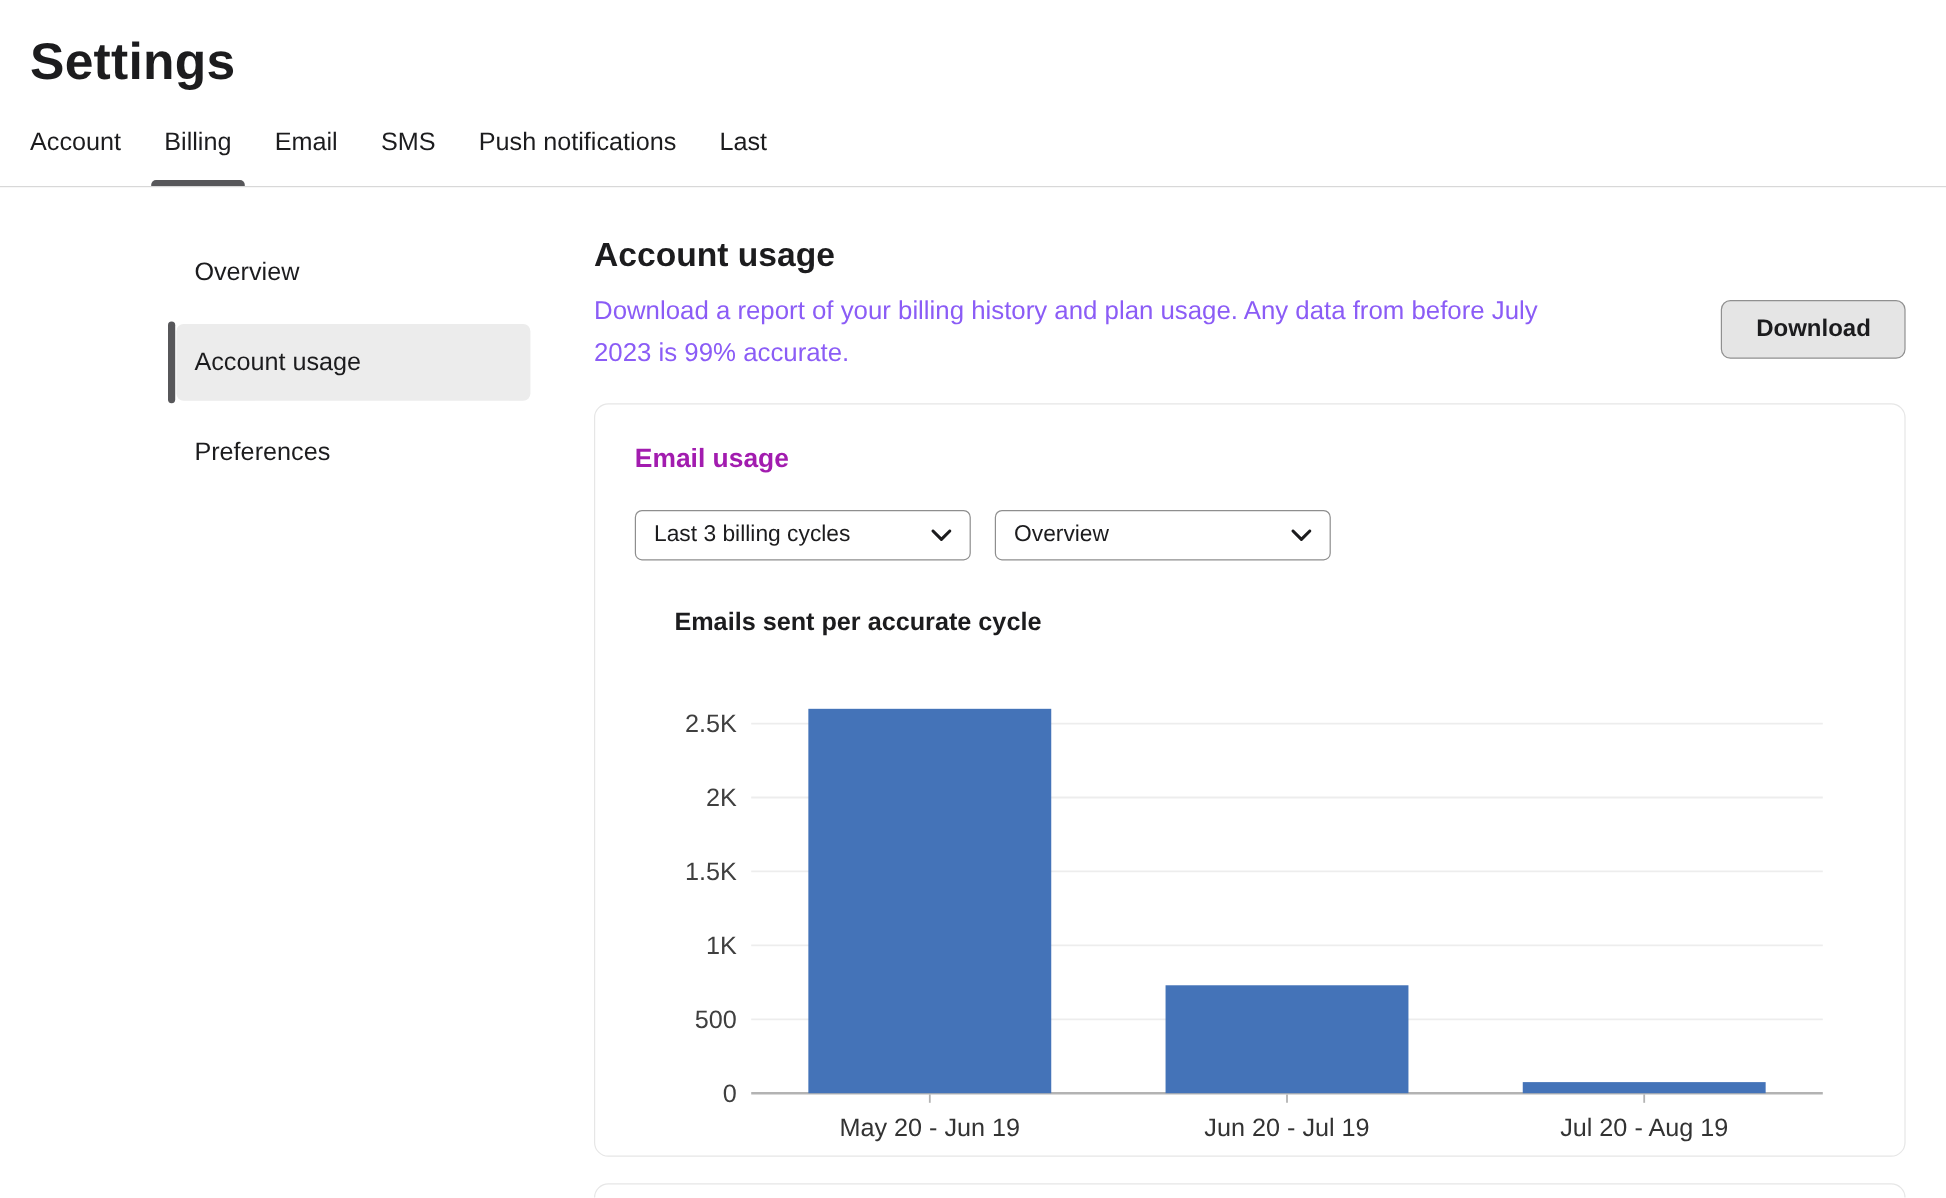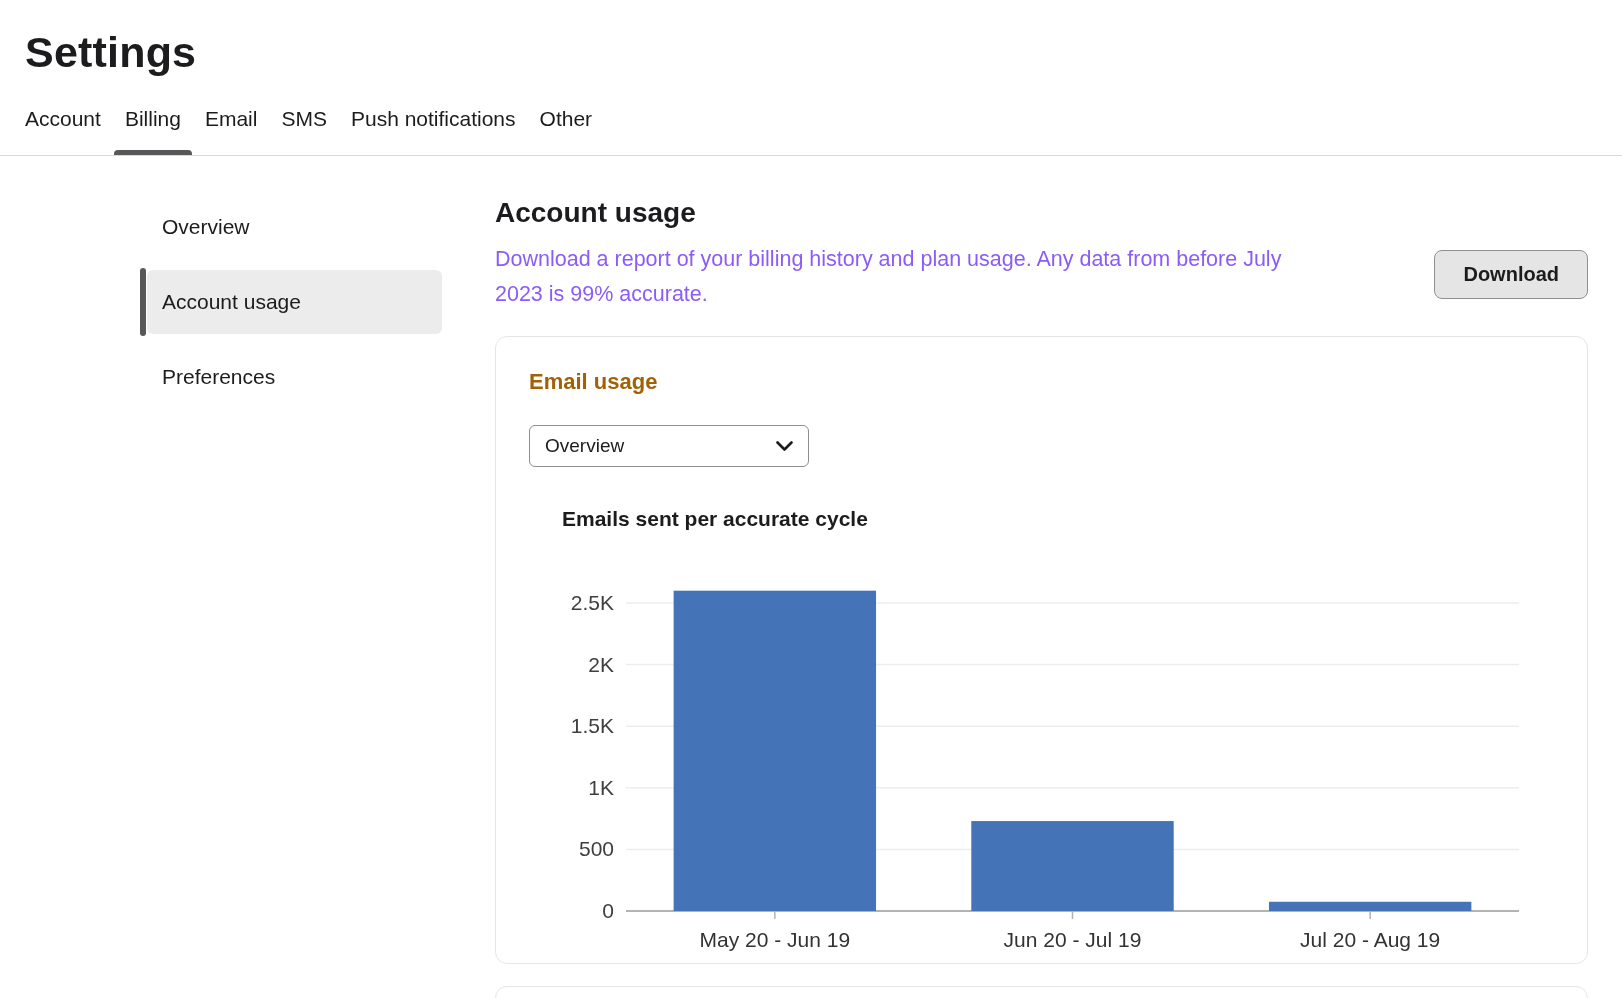--- a/index.html
+++ b/index.html
@@ -2,21 +2,21 @@
 <html><head>
 <meta charset="utf-8">
 <style>
   * { margin:0; padding:0; box-sizing:border-box; }
   html,body { width:1622px; height:998px; overflow:hidden; background:#fff;
     font-family:"Liberation Sans","DejaVu Sans",sans-serif; color:#1c1c1e; }
 
   
   .page-header { padding:28px 0 0 25px; }
   .page-title { font-size:43px; font-weight:700; letter-spacing:.2px; }
-  .tabs { display:flex; gap:24px; margin-top:30px; padding-bottom:0; position:relative; }
+  .tabs { display:flex; gap:36px; margin-top:30px; padding-bottom:0; position:relative; }
   .tab { font-size:21px; padding-bottom:24px; position:relative; cursor:pointer; white-space:nowrap; }
   .tab.active { font-weight:400; }
   .tab.active::after { content:""; position:absolute; left:-11px; right:-11px; bottom:0;
     height:5px; background:#57575a; border-radius:4px 4px 0 0; }
   .header-divider { height:1px; background:#d8d8d8; width:1622px; margin-left:-25px; }
 
   
   .content { display:flex; align-items:flex-start; }
   .sidebar { width:495px; padding:39px 53px 0 147px; flex:none; }
   .side-item { position:relative; padding:20px 10px 20px 15px; font-size:21px;
@@ -29,21 +29,21 @@
   .main-header { display:flex; justify-content:space-between; align-items:flex-start; }
   .section-title { font-size:28px; font-weight:700; }
   .section-desc { font-size:21.5px; line-height:35px; margin-top:13px; max-width:830px; color:#8b5cf6; }
   .download-btn { margin-top:53px; background:#e5e5e5; border:1px solid #909090; border-radius:8px;
     padding:12px 28px; font-size:20px; font-weight:600; color:#1c1c1e; cursor:pointer;
     font-family:inherit; flex:none; }
 
   
   .card { border:1px solid #e6e6e6; border-radius:12px; margin-top:24px; padding:32px 33px 8px 33px;
     background:#fff; }
-  .card-title { font-size:22px; font-weight:700; color:#a16207; margin-bottom:30px; }
+  .card-title { font-size:22px; font-weight:700; color:#a21caf; margin-bottom:30px; }
   .filters { display:flex; gap:20px; margin-bottom:40px; }
   .select { width:280px; height:42px; border:1px solid #8e8e8e; border-radius:6px;
     display:flex; align-items:center; justify-content:space-between; padding:0 15px;
     font-size:19px; cursor:pointer; background:#fff; }
   .select .chev { flex:none; margin-left:10px; display:flex; }
 
   .chart-block { margin-left:33px; }
   .chart-title { font-size:21px; font-weight:700; margin-bottom:12px; }
   .chart-svg { display:block; }
 
@@ -53,21 +53,21 @@
 <body>
 
 <div class="page-header">
   <div class="page-title">Settings</div>
   <nav class="tabs">
     <div class="tab">Account</div>
     <div class="tab active">Billing</div>
     <div class="tab">Email</div>
     <div class="tab">SMS</div>
     <div class="tab">Push notifications</div>
-    <div class="tab">Other</div>
+    <div class="tab">Last</div>
   </nav>
   <div class="header-divider"></div>
 </div>
 
 <div class="content">
   <aside class="sidebar">
     <div class="side-item">Overview</div>
     <div class="side-item active">Account usage</div>
     <div class="side-item">Preferences</div>
   </aside>
@@ -78,20 +78,28 @@
         <h2 class="section-title">Account usage</h2>
         <p class="section-desc">Download a report of your billing history and plan usage. Any data from before July 2023 is 99% accurate.</p>
       </div>
       <button class="download-btn">Download</button>
     </div>
 
     <section class="card">
       <h3 class="card-title">Email usage</h3>
 
       <div class="filters">
+        <div class="select">
+          <span>Last 3 billing cycles</span>
+          <span class="chev">
+            <svg width="17" height="11" viewBox="0 0 17 11">
+                <path d="M1.5 1.5 L8.5 8.5 L15.5 1.5" fill="none" stroke="#1c1c1e" stroke-width="2.6" stroke-linecap="round" stroke-linejoin="round"></path>
+              </svg>
+          </span>
+        </div>
         <div class="select">
           <span>Overview</span>
           <span class="chev">
             <svg width="17" height="11" viewBox="0 0 17 11">
                 <path d="M1.5 1.5 L8.5 8.5 L15.5 1.5" fill="none" stroke="#1c1c1e" stroke-width="2.6" stroke-linecap="round" stroke-linejoin="round"></path>
               </svg>
           </span>
         </div>
       </div>
 

